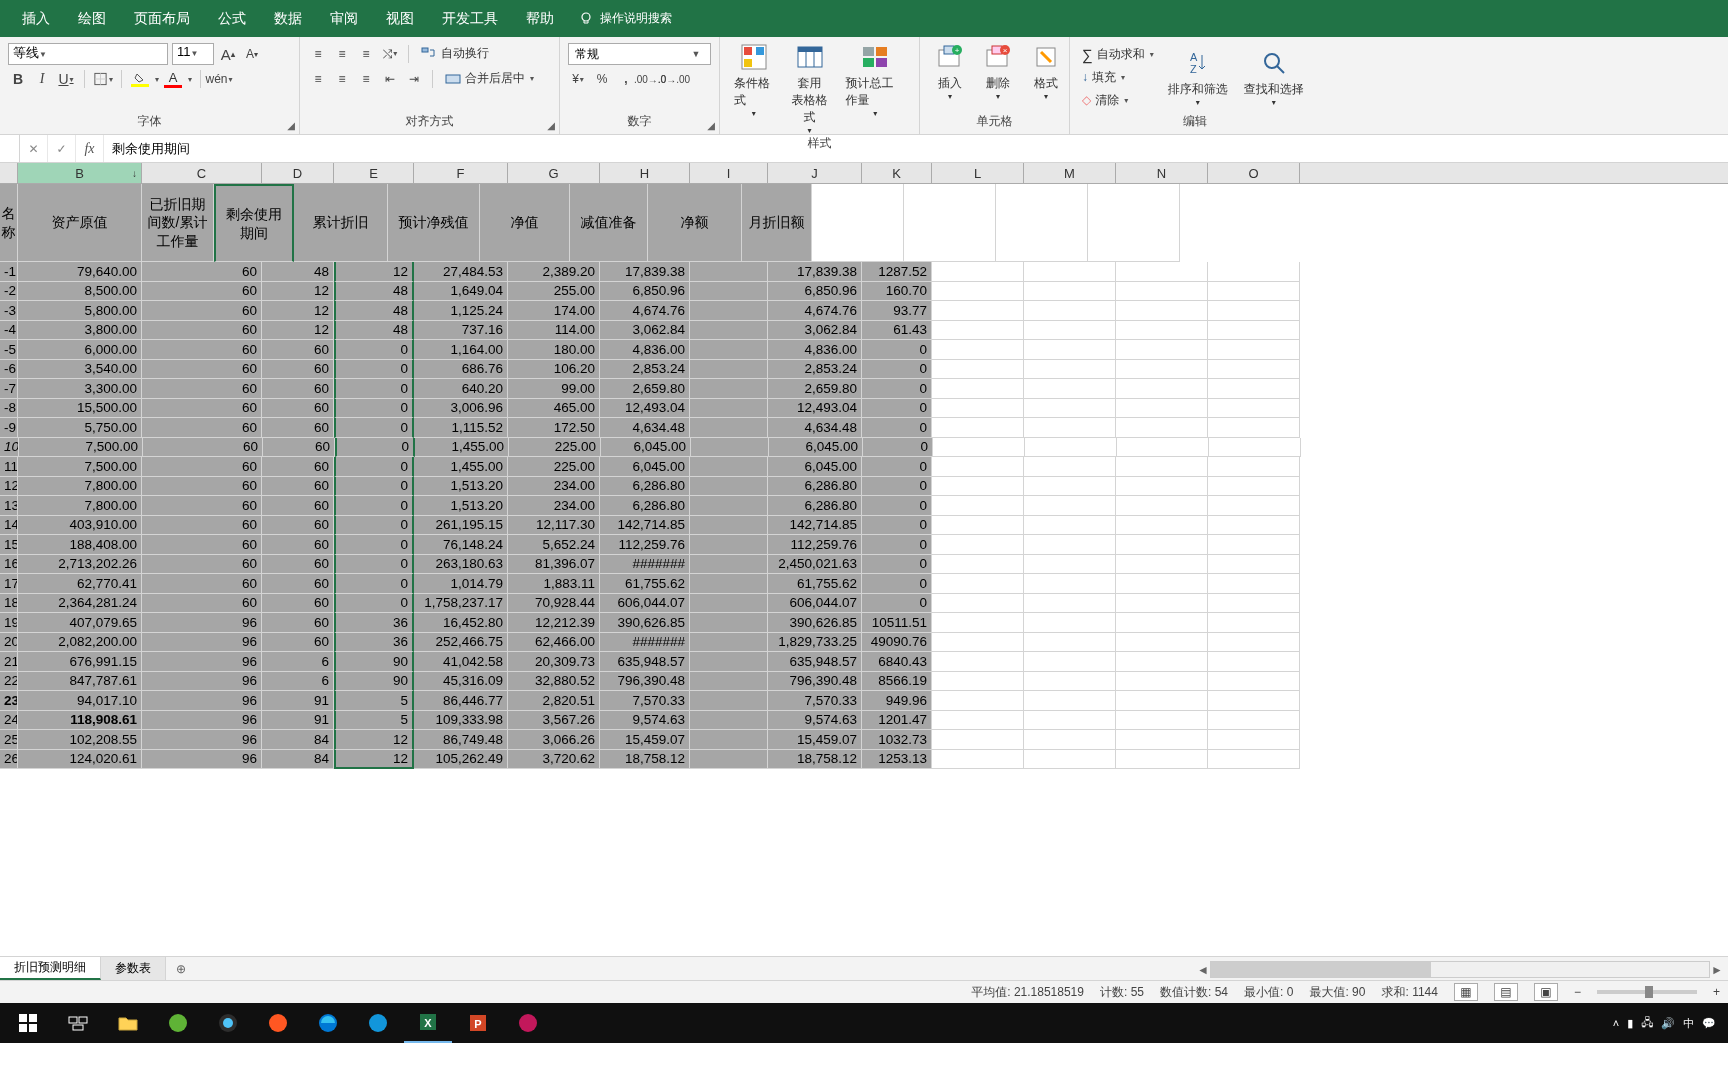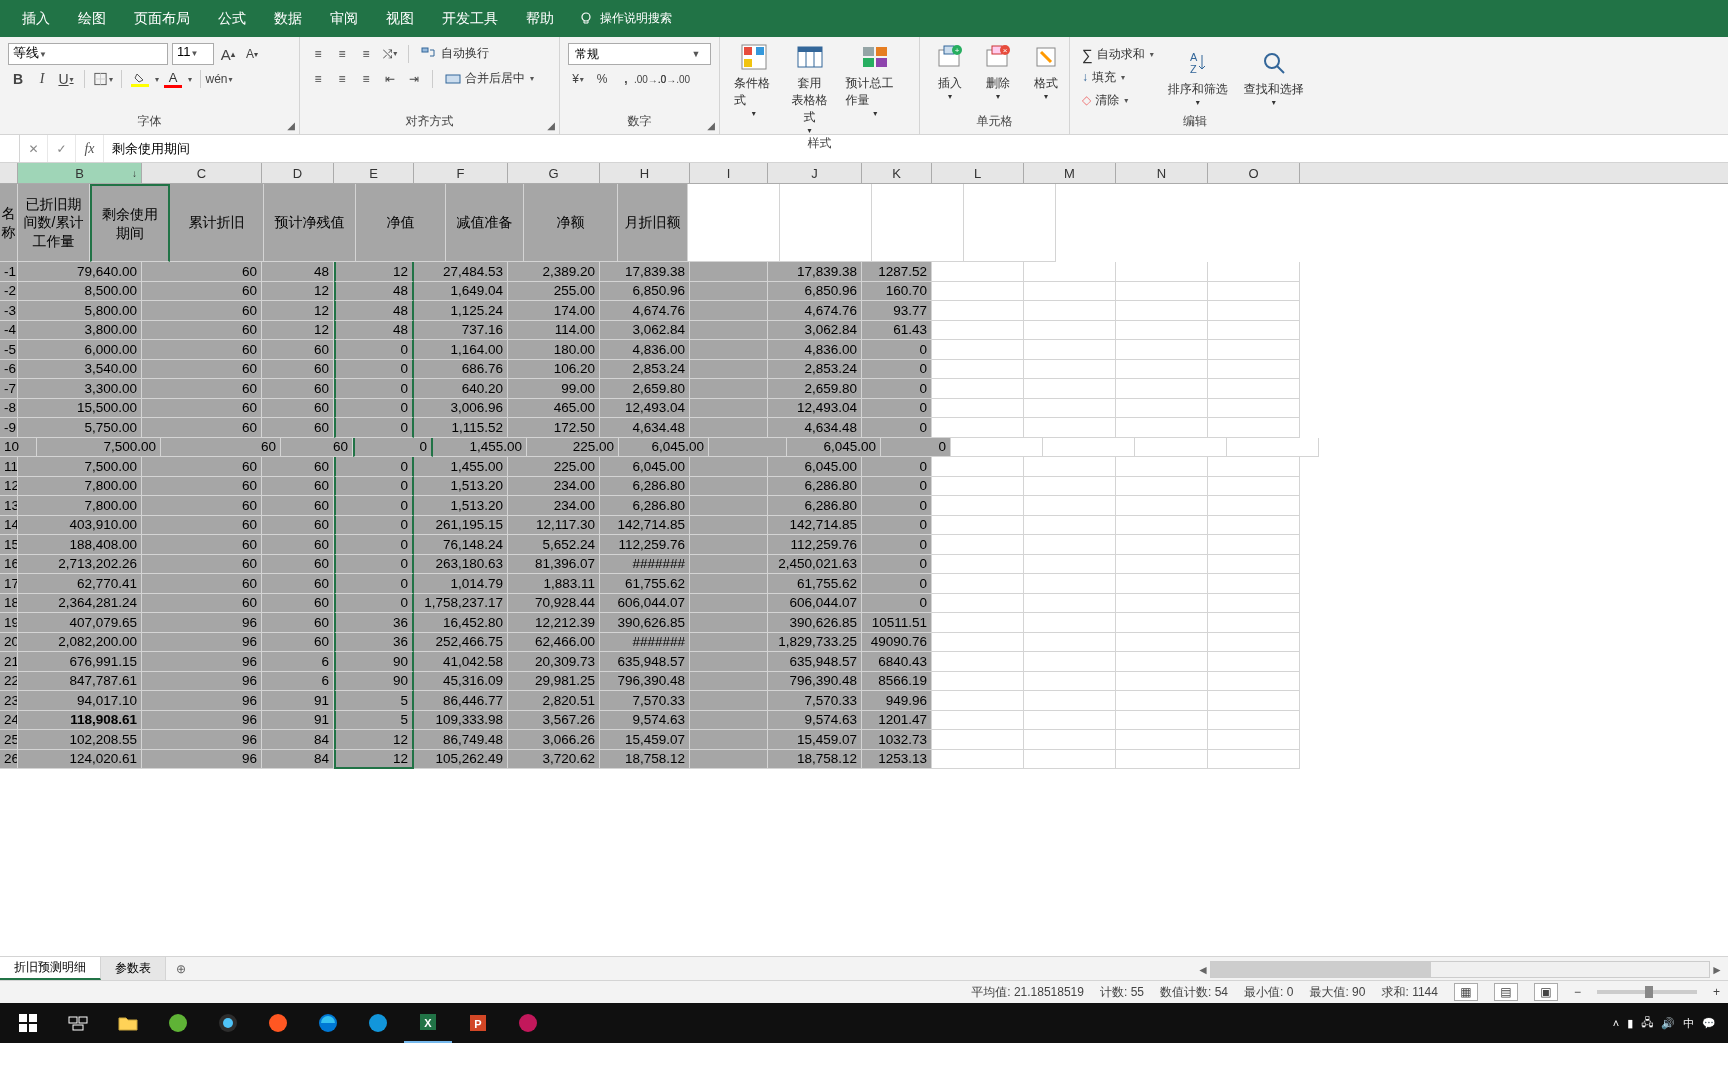--- a/index.html
+++ b/index.html
@@ -366,20 +366,21 @@
       <div class="col-header" style="width: 94px;">J</div>
       <div class="col-header" style="width: 70px;">K</div>
       <div class="col-header" style="width: 92px;">L</div>
       <div class="col-header" style="width: 92px;">M</div>
       <div class="col-header" style="width: 92px;">N</div>
       <div class="col-header" style="width: 92px;">O</div>
     </div>
   <div class="grid-body" id="grid-body">
       <div class="grid-row header-row">
         <div class="cell hdr" style="width: 18px;">名称</div>
+        <div class="cell hdr" style="width: 124px;">资产原值</div>
         <div class="cell hdr" style="width: 72px;">已折旧期间数/累计工作量</div>
         <div class="cell hdr sel-border-v sel-border-top" style="width: 80px;">剩余使用期间</div>
         <div class="cell hdr" style="width: 94px;">累计折旧</div>
         <div class="cell hdr" style="width: 92px;">预计净残值</div>
         <div class="cell hdr" style="width: 90px;">净值</div>
         <div class="cell hdr" style="width: 78px;">减值准备</div>
         <div class="cell hdr" style="width: 94px;">净额</div>
         <div class="cell hdr" style="width: 70px;">月折旧额</div>
         <div class="cell hdr" style="width: 92px; background: rgb(255, 255, 255);"></div>
         <div class="cell hdr" style="width: 92px; background: rgb(255, 255, 255);"></div>
@@ -533,21 +534,21 @@
         <div class="cell data-gray right" style="width: 90px;">4,634.48</div>
         <div class="cell data-gray right" style="width: 78px;"></div>
         <div class="cell data-gray right" style="width: 94px;">4,634.48</div>
         <div class="cell data-gray right" style="width: 70px;">0</div>
         <div class="cell" style="width: 92px;"></div>
         <div class="cell" style="width: 92px;"></div>
         <div class="cell" style="width: 92px;"></div>
         <div class="cell" style="width: 92px;"></div>
       </div>
       <div class="grid-row">
-        <div class="cell data-gray left" style="width: 37px;">10</div>
+        <div class="cell data-gray left" style="width: 19px; font-style: italic;">10</div>
         <div class="cell data-gray right" style="width: 124px;">7,500.00</div>
         <div class="cell data-gray right" style="width: 120px;">60</div>
         <div class="cell data-gray right" style="width: 72px;">60</div>
         <div class="cell data-gray right sel-border-v" style="width: 80px;">0</div>
         <div class="cell data-gray right" style="width: 94px;">1,455.00</div>
         <div class="cell data-gray right" style="width: 92px;">225.00</div>
         <div class="cell data-gray right" style="width: 90px;">6,045.00</div>
         <div class="cell data-gray right" style="width: 78px;"></div>
         <div class="cell data-gray right" style="width: 94px;">6,045.00</div>
         <div class="cell data-gray right" style="width: 70px;">0</div>
@@ -743,32 +744,32 @@
         <div class="cell" style="width: 92px;"></div>
         <div class="cell" style="width: 92px;"></div>
       </div>
       <div class="grid-row">
         <div class="cell data-gray left" style="width: 18px;">22</div>
         <div class="cell data-gray right" style="width: 124px;">847,787.61</div>
         <div class="cell data-gray right" style="width: 120px;">96</div>
         <div class="cell data-gray right" style="width: 72px;">6</div>
         <div class="cell data-gray right sel-border-v" style="width: 80px;">90</div>
         <div class="cell data-gray right" style="width: 94px;">45,316.09</div>
-        <div class="cell data-gray right" style="width: 92px;">29,981.25</div>
+        <div class="cell data-gray right" style="width: 92px;">32,880.52</div>
         <div class="cell data-gray right" style="width: 90px;">796,390.48</div>
         <div class="cell data-gray right" style="width: 78px;"></div>
         <div class="cell data-gray right" style="width: 94px;">796,390.48</div>
         <div class="cell data-gray right" style="width: 70px;">8566.19</div>
         <div class="cell" style="width: 92px;"></div>
         <div class="cell" style="width: 92px;"></div>
         <div class="cell" style="width: 92px;"></div>
         <div class="cell" style="width: 92px;"></div>
       </div>
       <div class="grid-row">
-        <div class="cell data-gray left" style="width: 18px;">23</div>
+        <div class="cell data-gray left" style="width: 18px; font-weight: bold;">23</div>
         <div class="cell data-gray right" style="width: 124px;">94,017.10</div>
         <div class="cell data-gray right" style="width: 120px;">96</div>
         <div class="cell data-gray right" style="width: 72px;">91</div>
         <div class="cell data-gray right sel-border-v" style="width: 80px;">5</div>
         <div class="cell data-gray right" style="width: 94px;">86,446.77</div>
         <div class="cell data-gray right" style="width: 92px;">2,820.51</div>
         <div class="cell data-gray right" style="width: 90px;">7,570.33</div>
         <div class="cell data-gray right" style="width: 78px;"></div>
         <div class="cell data-gray right" style="width: 94px;">7,570.33</div>
         <div class="cell data-gray right" style="width: 70px;">949.96</div>

